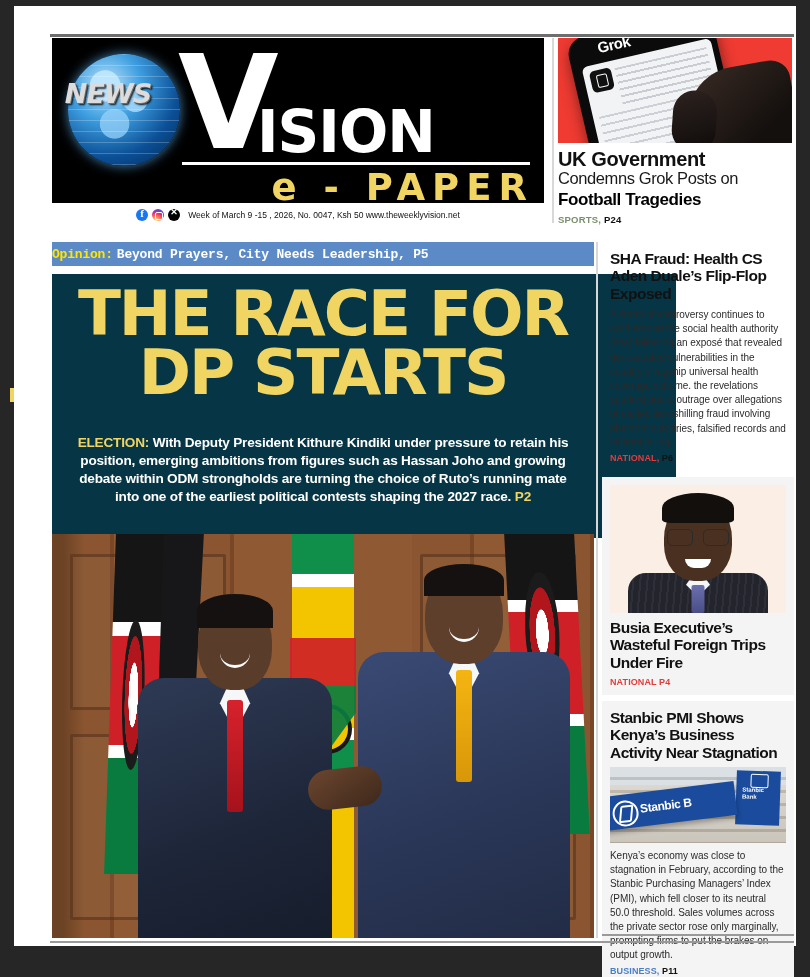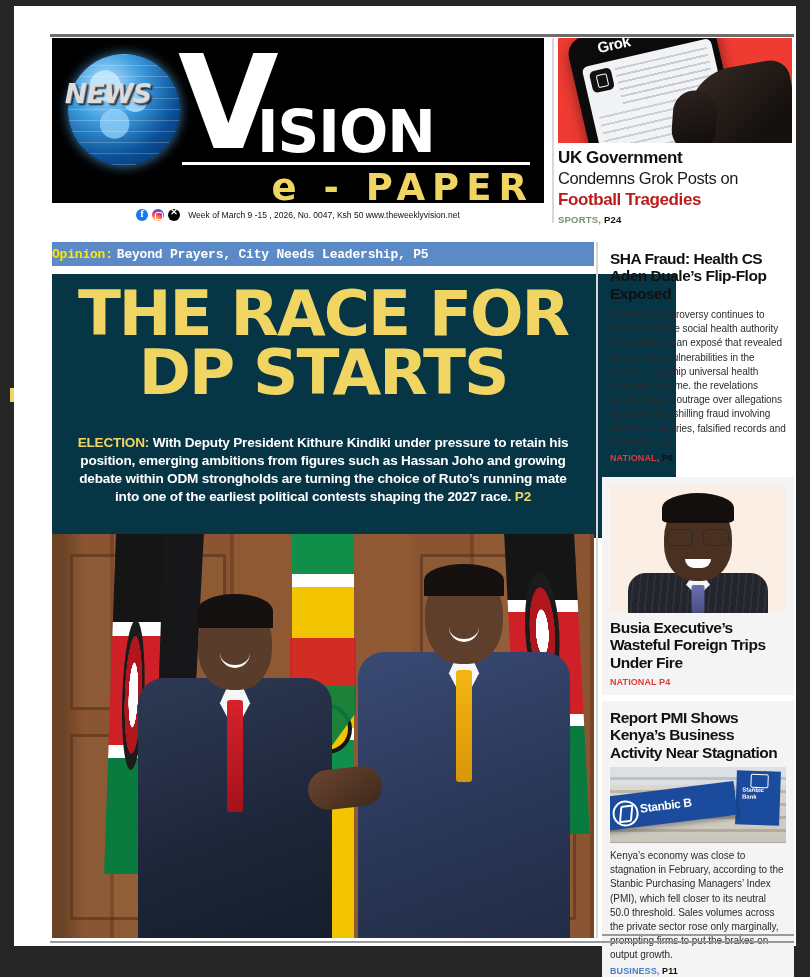--- a/index.html
+++ b/index.html
@@ -128,29 +128,29 @@
     background:repeating-linear-gradient(to bottom, #ccd0d6 0 2px, transparent 2px 8px);}
   .hand{
     position:absolute;right:-4px;top:28px;width:108px;height:98px;
     background:linear-gradient(145deg,#3a2b24 0%, #14100e 70%);
     border-radius:52px 20px 34px 48px;transform:rotate(-10deg);
   }
   .hand::after{content:"";position:absolute;left:-16px;top:16px;width:44px;height:62px;
     background:linear-gradient(160deg,#2e2320,#0d0a09);border-radius:24px;transform:rotate(14deg);}
   .tr-h1{
     position:absolute;left:6px;top:110px;width:234px;
-    font-size:17px;font-weight:bold;color:#111;letter-spacing:-.4px;line-height:1.14;
+    font-size:20px;font-weight:bold;color:#111;letter-spacing:-.4px;line-height:1.14;
   }
   .tr-h2{
     position:absolute;left:6px;top:131px;width:238px;
     font-size:16.5px;font-weight:normal;color:#1a1a1a;letter-spacing:-.4px;line-height:1.14;
   }
   .tr-h3{
     position:absolute;left:6px;top:152px;width:234px;
-    font-size:17px;font-weight:bold;color:#b91c1c;letter-spacing:-.4px;line-height:1.14;
+    font-size:17px;font-weight:bold;color:#000000;letter-spacing:-.4px;line-height:1.14;
   }
   .tr-kicker{
     position:absolute;left:6px;top:176px;font-size:9.5px;font-weight:bold;color:#7b8e6b;letter-spacing:.2px;
   }
   .tr-kicker .pg{color:#111;}
 
   
   .opinion{
     position:absolute;left:38px;top:236px;width:542px;height:24px;
     background:#5b8ac7;display:flex;align-items:center;justify-content:flex-start;font-family:Liberation Mono, monospace;
@@ -420,21 +420,21 @@
           <div class="p-glass"></div>
           <div class="p-smile"></div>
         </div>
         <div class="st-head">Busia Executive’s Wasteful Foreign Trips Under Fire</div>
         <div class="st-kicker">
           <span class="k-red">NATIONAL P4</span>
         </div>
       </div>
 
       <div class="story">
-        <div class="st-head">Report PMI Shows Kenya’s Business Activity Near Stagnation</div>
+        <div class="st-head">Stanbic PMI Shows Kenya’s Business Activity Near Stagnation</div>
         <div class="bankphoto">
           <div class="bank-sky"></div>
           <div class="bank-wall"></div>
           <div class="banner-b">
             <div class="mark"></div>
           </div>
           <div class="banner-a">
             <div class="logo"></div>
             <div class="bt">Stanbic B</div>
           </div>

